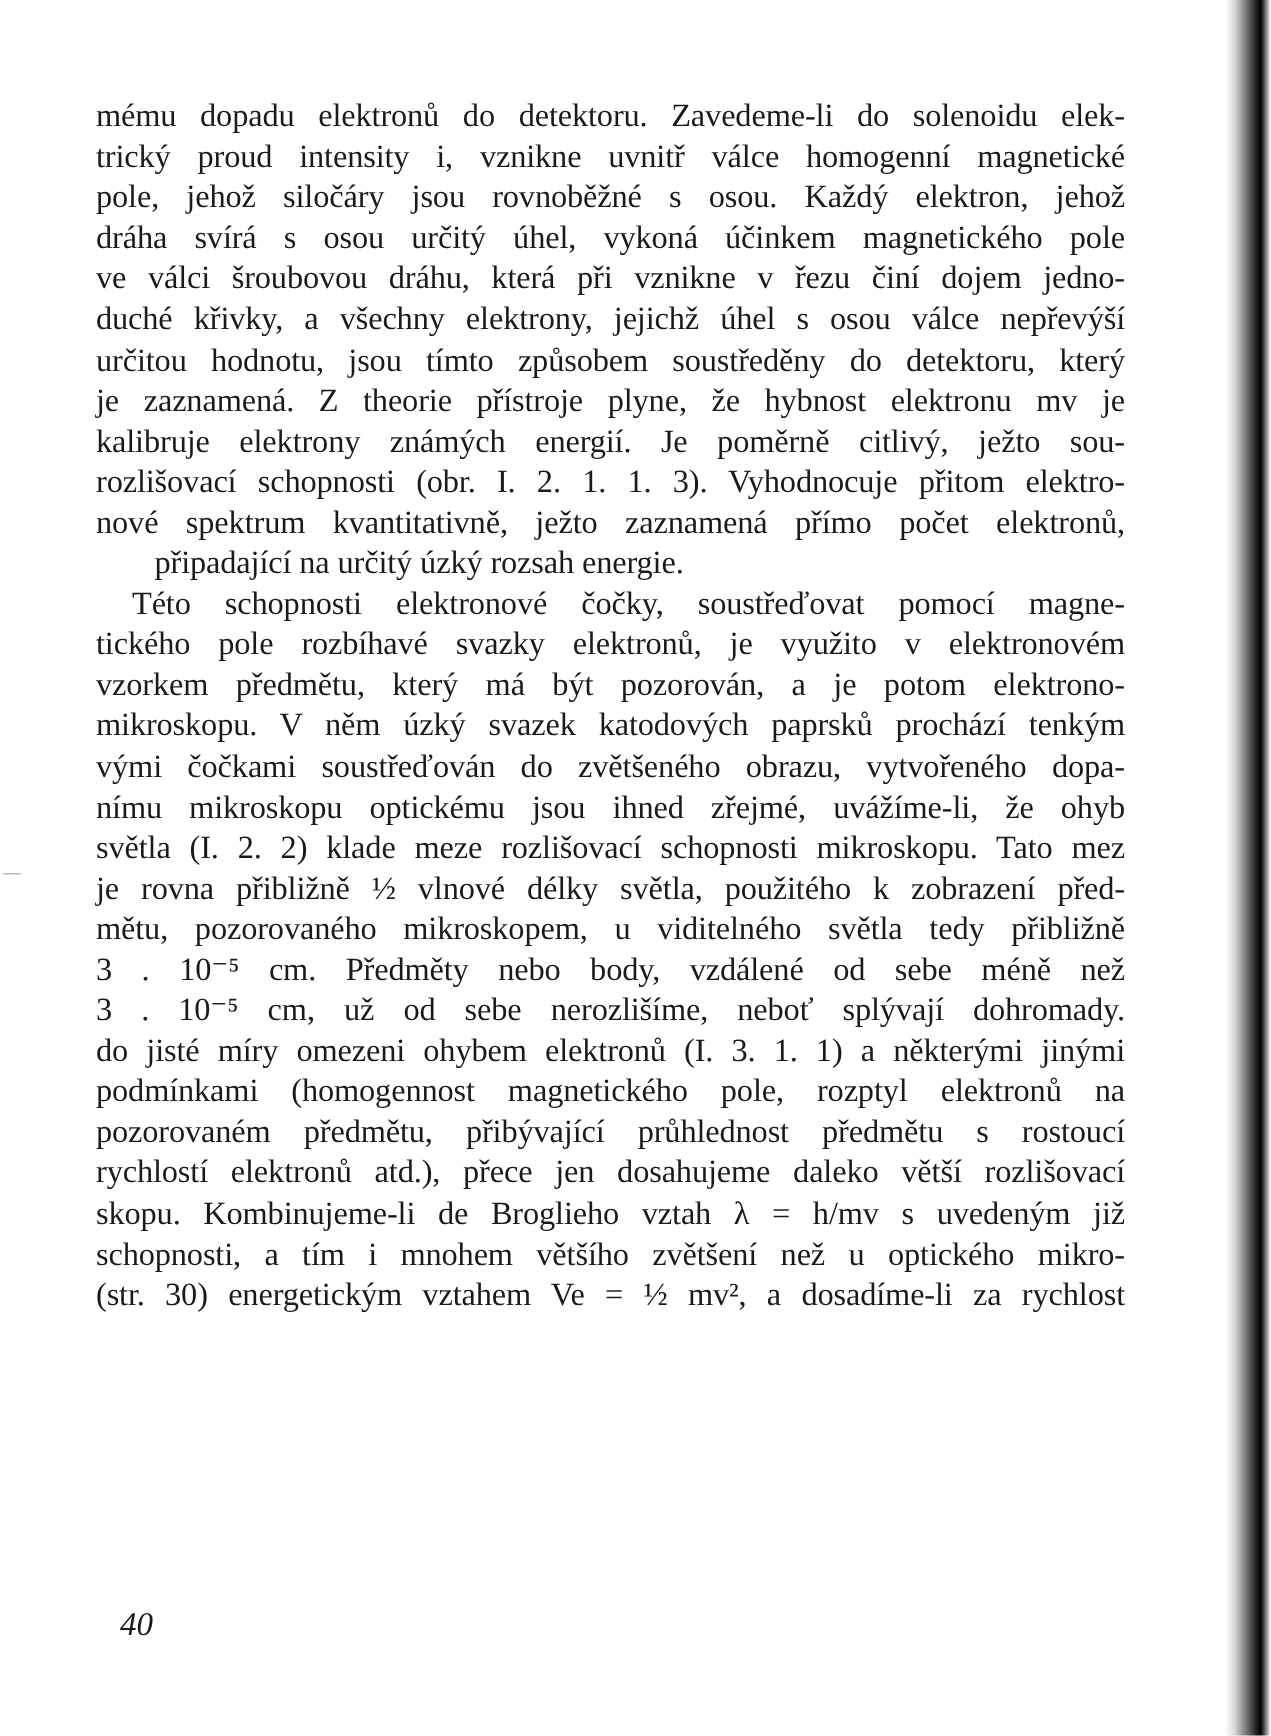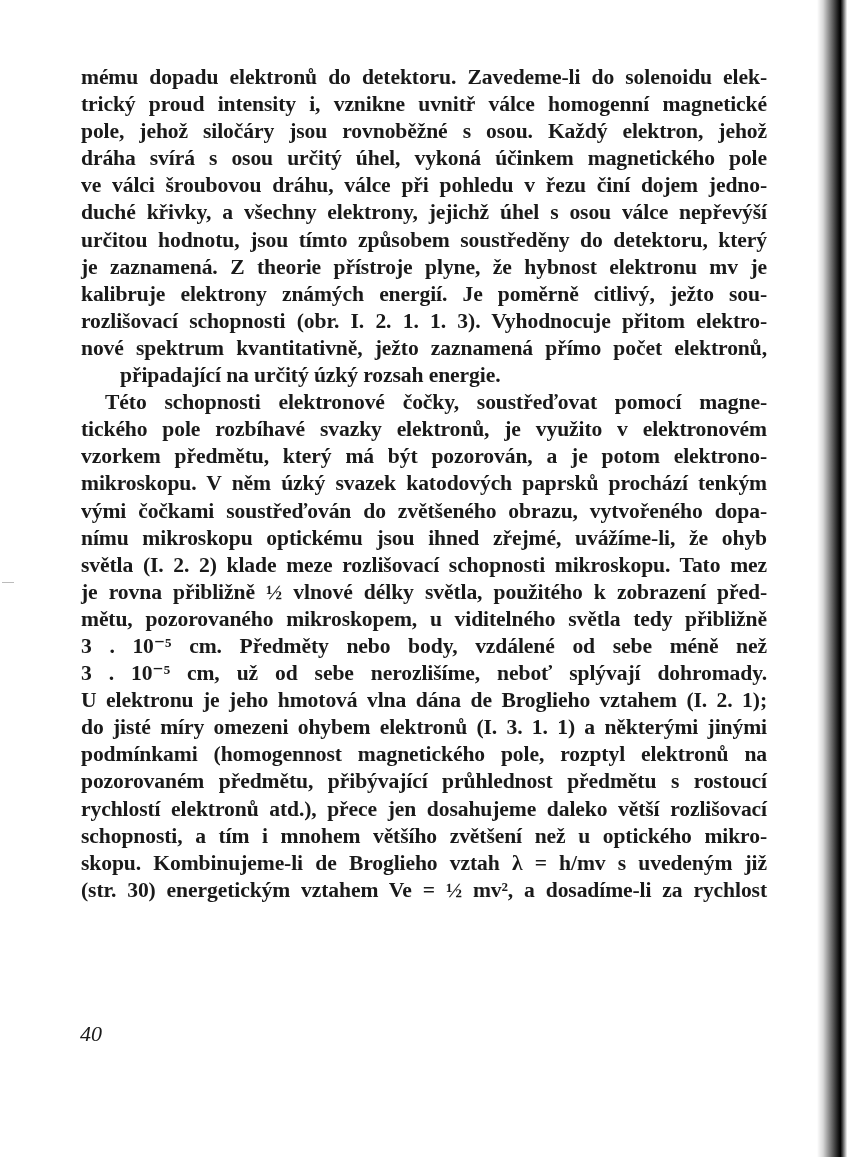--- a/index.html
+++ b/index.html
@@ -7,70 +7,69 @@
     width: 847px; height: 1157px; overflow: hidden;
     background: #ffffff; position: relative;
     font-family: "DejaVu Serif", "Liberation Serif", serif;
     color: #1a1a1a;
   }
   .binding {
     position: absolute; top: 0; right: 0; width: 30px; height: 1157px;
     background: linear-gradient(to right, #ffffff 0%, #d8d8d8 20%, #7a7a7a 45%, #1a1a1a 70%, #000 78%, #444 85%, #f5f5f5 100%);
   }
   .page {
-    position: absolute; left: 81px; top: 64px; width: 686px; font-weight: bold;
+    position: absolute; left: 64px; top: 64px; width: 686px;
   }
   .line {
     font-family: "Liberation Serif", "DejaVu Serif", serif;
     font-size: 21.6px; line-height: 27.1px; height: 27.1px;
     white-space: nowrap; text-align: justify; text-align-last: justify;
     letter-spacing: -0.1px;
   }
   .line.last { text-align-last: left; margin-left: 39px; }
   .line.indent { padding-left: 24px; }
   .page-number {
-    position: absolute; left: 80px; top: 1021px;
+    position: absolute; left: 80px; top: 1070px;
     font-family: "Liberation Serif", serif; font-style: italic;
     font-size: 22px;
   }
   .speck { position: absolute; left: 2px; top: 582px; width: 12px; height: 1px; background: #bbb; }
 </style>
 </head>
 <body>
 
 <div class="speck"></div>
 <div class="binding"></div>
 
 <div class="page">
   <div class="line">mému dopadu elektronů do detektoru. Zavedeme-li do solenoidu elek-</div>
   <div class="line">trický proud intensity i, vznikne uvnitř válce homogenní magnetické</div>
   <div class="line">pole, jehož siločáry jsou rovnoběžné s osou. Každý elektron, jehož</div>
   <div class="line">dráha svírá s osou určitý úhel, vykoná účinkem magnetického pole</div>
-  <div class="line">ve válci šroubovou dráhu, válce při pohledu v řezu činí dojem jedno-</div>
+  <div class="line">ve válci šroubovou dráhu, která při vznikne v řezu činí dojem jedno-</div>
   <div class="line">duché křivky, a všechny elektrony, jejichž úhel s osou válce nepřevýší</div>
   <div class="line">určitou hodnotu, jsou tímto způsobem soustředěny do detektoru, který</div>
   <div class="line">je zaznamená. Z theorie přístroje plyne, že hybnost elektronu mv je</div>
   <div class="line">kalibruje elektrony známých energií. Je poměrně citlivý, ježto sou-</div>
   <div class="line">rozlišovací schopnosti (obr. I. 2. 1. 1. 3). Vyhodnocuje přitom elektro-</div>
   <div class="line">nové spektrum kvantitativně, ježto zaznamená přímo počet elektronů,</div>
   <div class="line last">připadající na určitý úzký rozsah energie.</div>
   <div class="line indent">Této schopnosti elektronové čočky, soustřeďovat pomocí magne-</div>
   <div class="line">tického pole rozbíhavé svazky elektronů, je využito v elektronovém</div>
   <div class="line">vzorkem předmětu, který má být pozorován, a je potom elektrono-</div>
   <div class="line">mikroskopu. V něm úzký svazek katodových paprsků prochází tenkým</div>
   <div class="line">vými čočkami soustřeďován do zvětšeného obrazu, vytvořeného dopa-</div>
   <div class="line">nímu mikroskopu optickému jsou ihned zřejmé, uvážíme-li, že ohyb</div>
   <div class="line">světla (I. 2. 2) klade meze rozlišovací schopnosti mikroskopu. Tato mez</div>
   <div class="line">je rovna přibližně ½ vlnové délky světla, použitého k zobrazení před-</div>
   <div class="line">mětu, pozorovaného mikroskopem, u viditelného světla tedy přibližně</div>
   <div class="line">3 . 10⁻⁵ cm. Předměty nebo body, vzdálené od sebe méně než</div>
   <div class="line">3 . 10⁻⁵ cm, už od sebe nerozlišíme, neboť splývají dohromady.</div>
-  <div class="line">U elektronu je jeho hmotová vlna dána de Broglieho vztahem (I. 2. 1);</div>
   <div class="line">do jisté míry omezeni ohybem elektronů (I. 3. 1. 1) a některými jinými</div>
   <div class="line">podmínkami (homogennost magnetického pole, rozptyl elektronů na</div>
   <div class="line">pozorovaném předmětu, přibývající průhlednost předmětu s rostoucí</div>
   <div class="line">rychlostí elektronů atd.), přece jen dosahujeme daleko větší rozlišovací</div>
+  <div class="line">skopu. Kombinujeme-li de Broglieho vztah λ = h/mv s uvedeným již</div>
   <div class="line">schopnosti, a tím i mnohem většího zvětšení než u optického mikro-</div>
-  <div class="line">skopu. Kombinujeme-li de Broglieho vztah λ = h/mv s uvedeným již</div>
   <div class="line">(str. 30) energetickým vztahem Ve = ½ mv², a dosadíme-li za rychlost</div>
 </div>
 
 <div class="page-number">40</div>
 
 </body></html>

